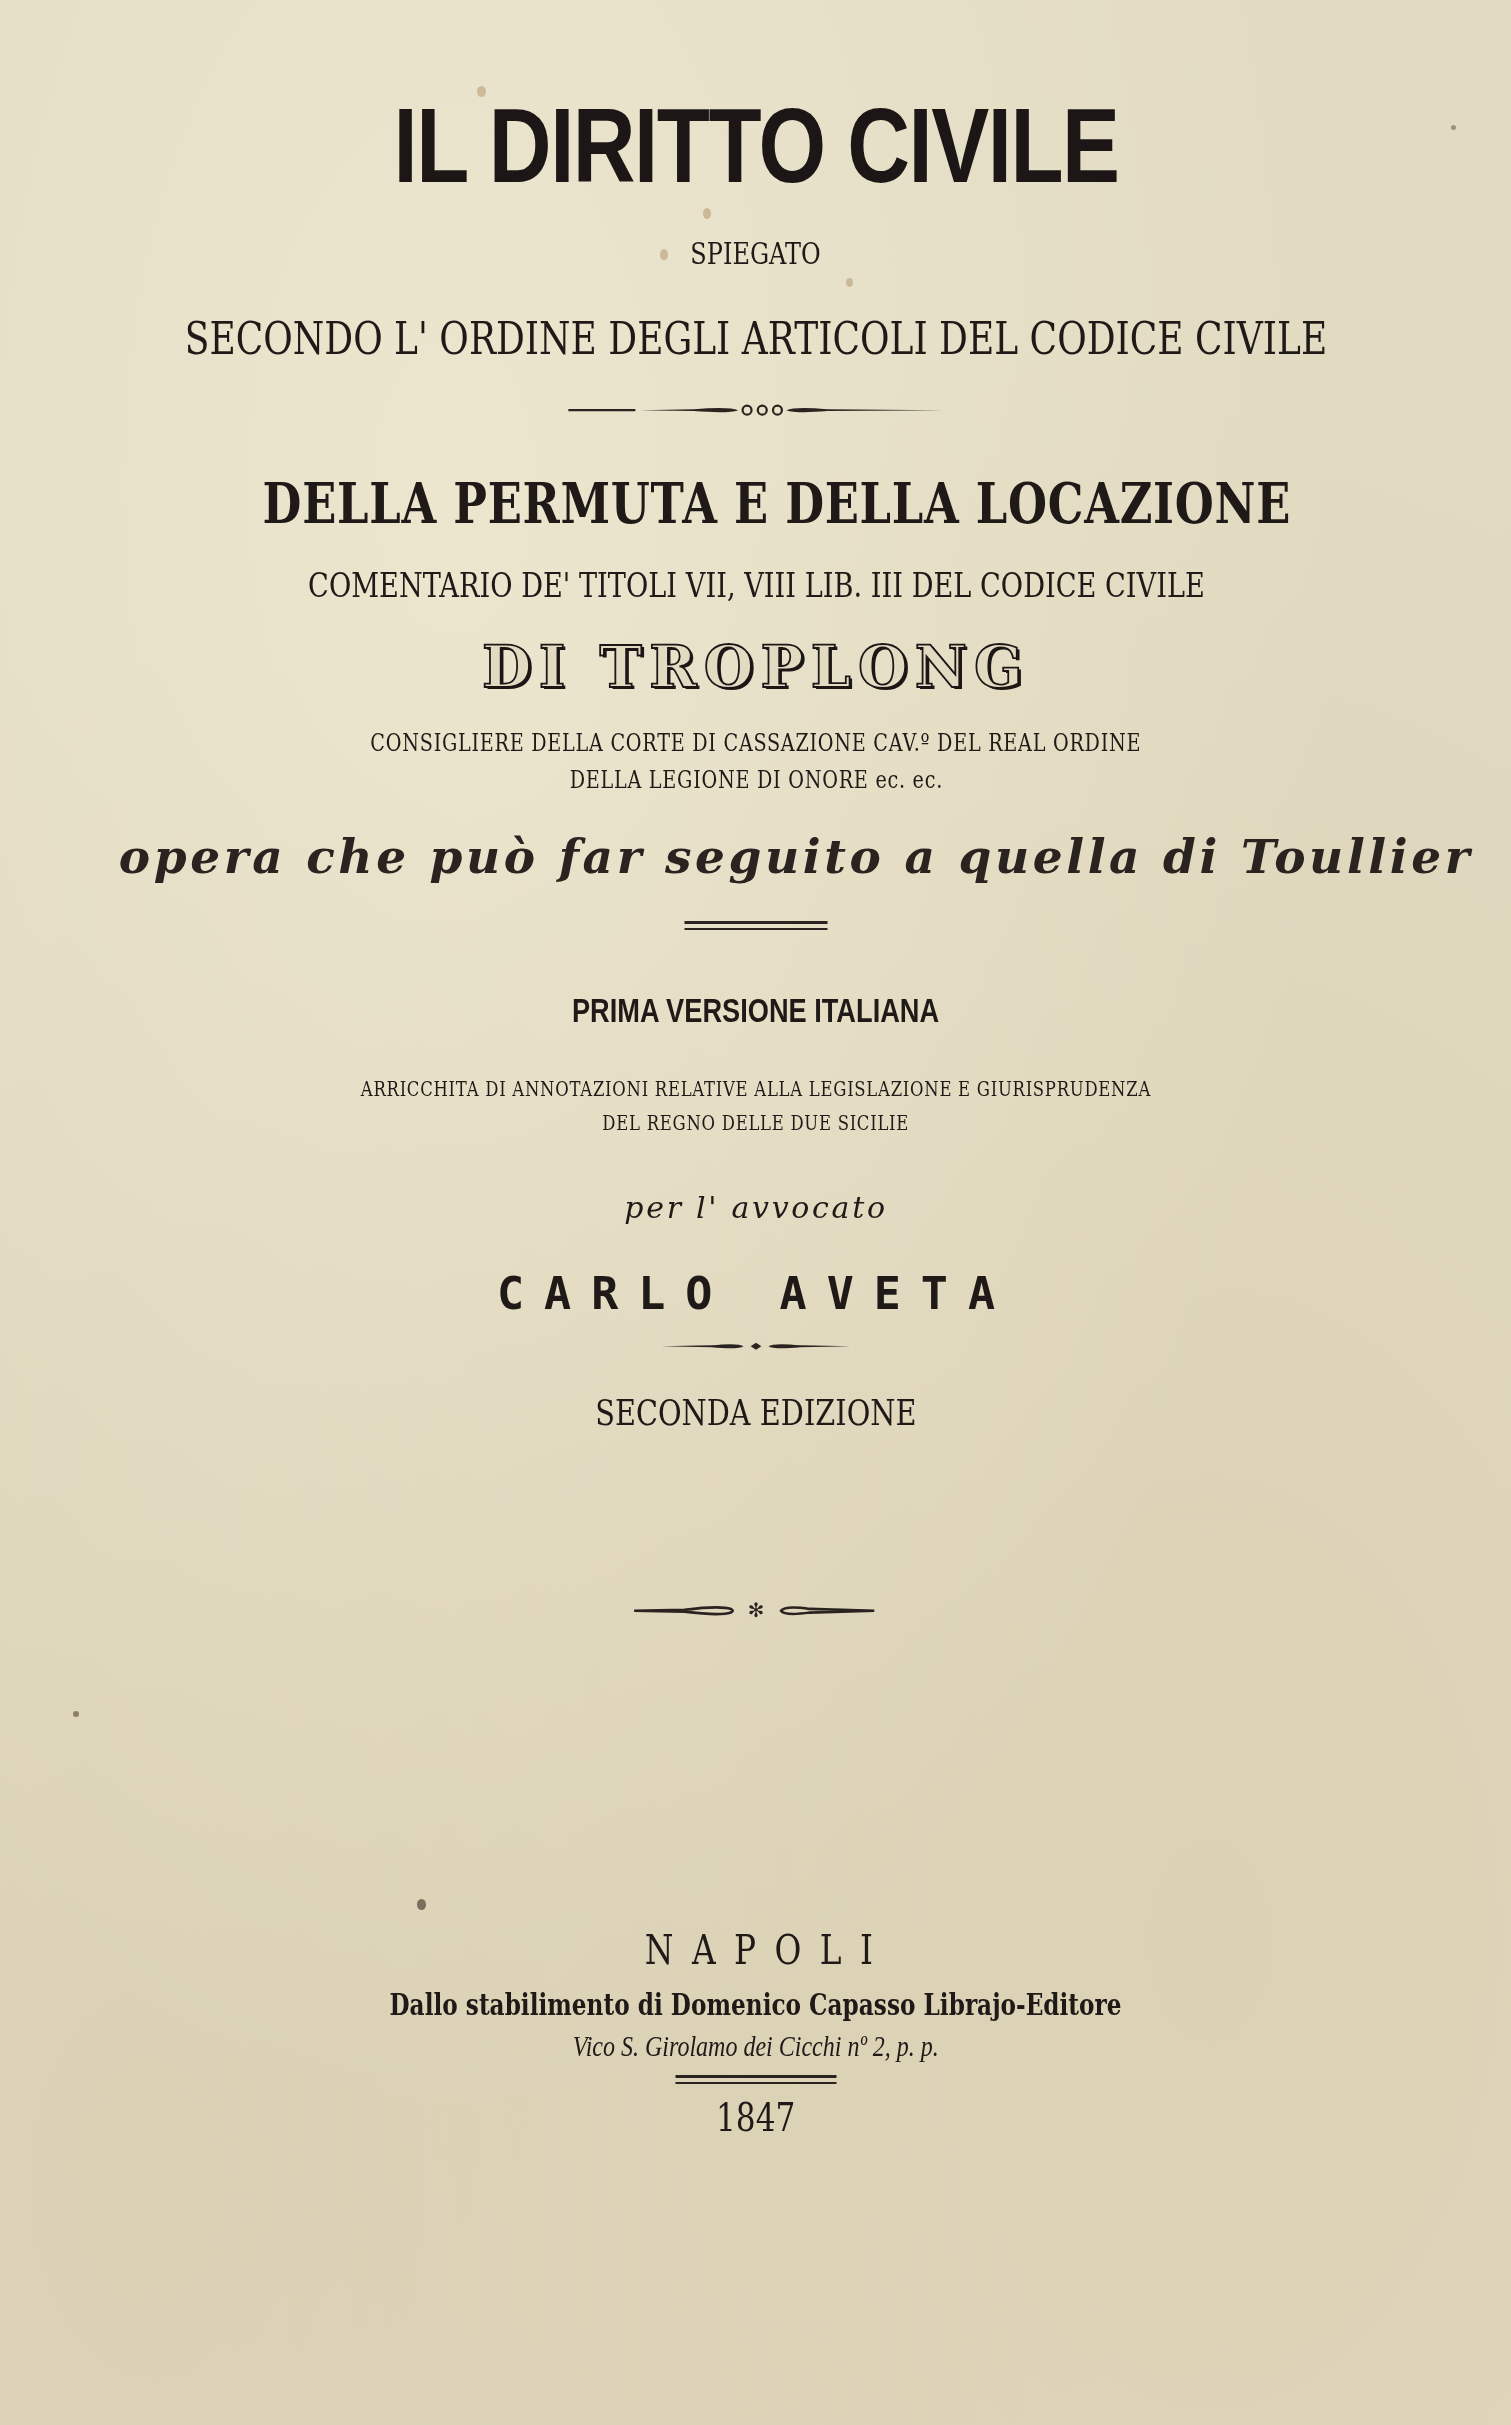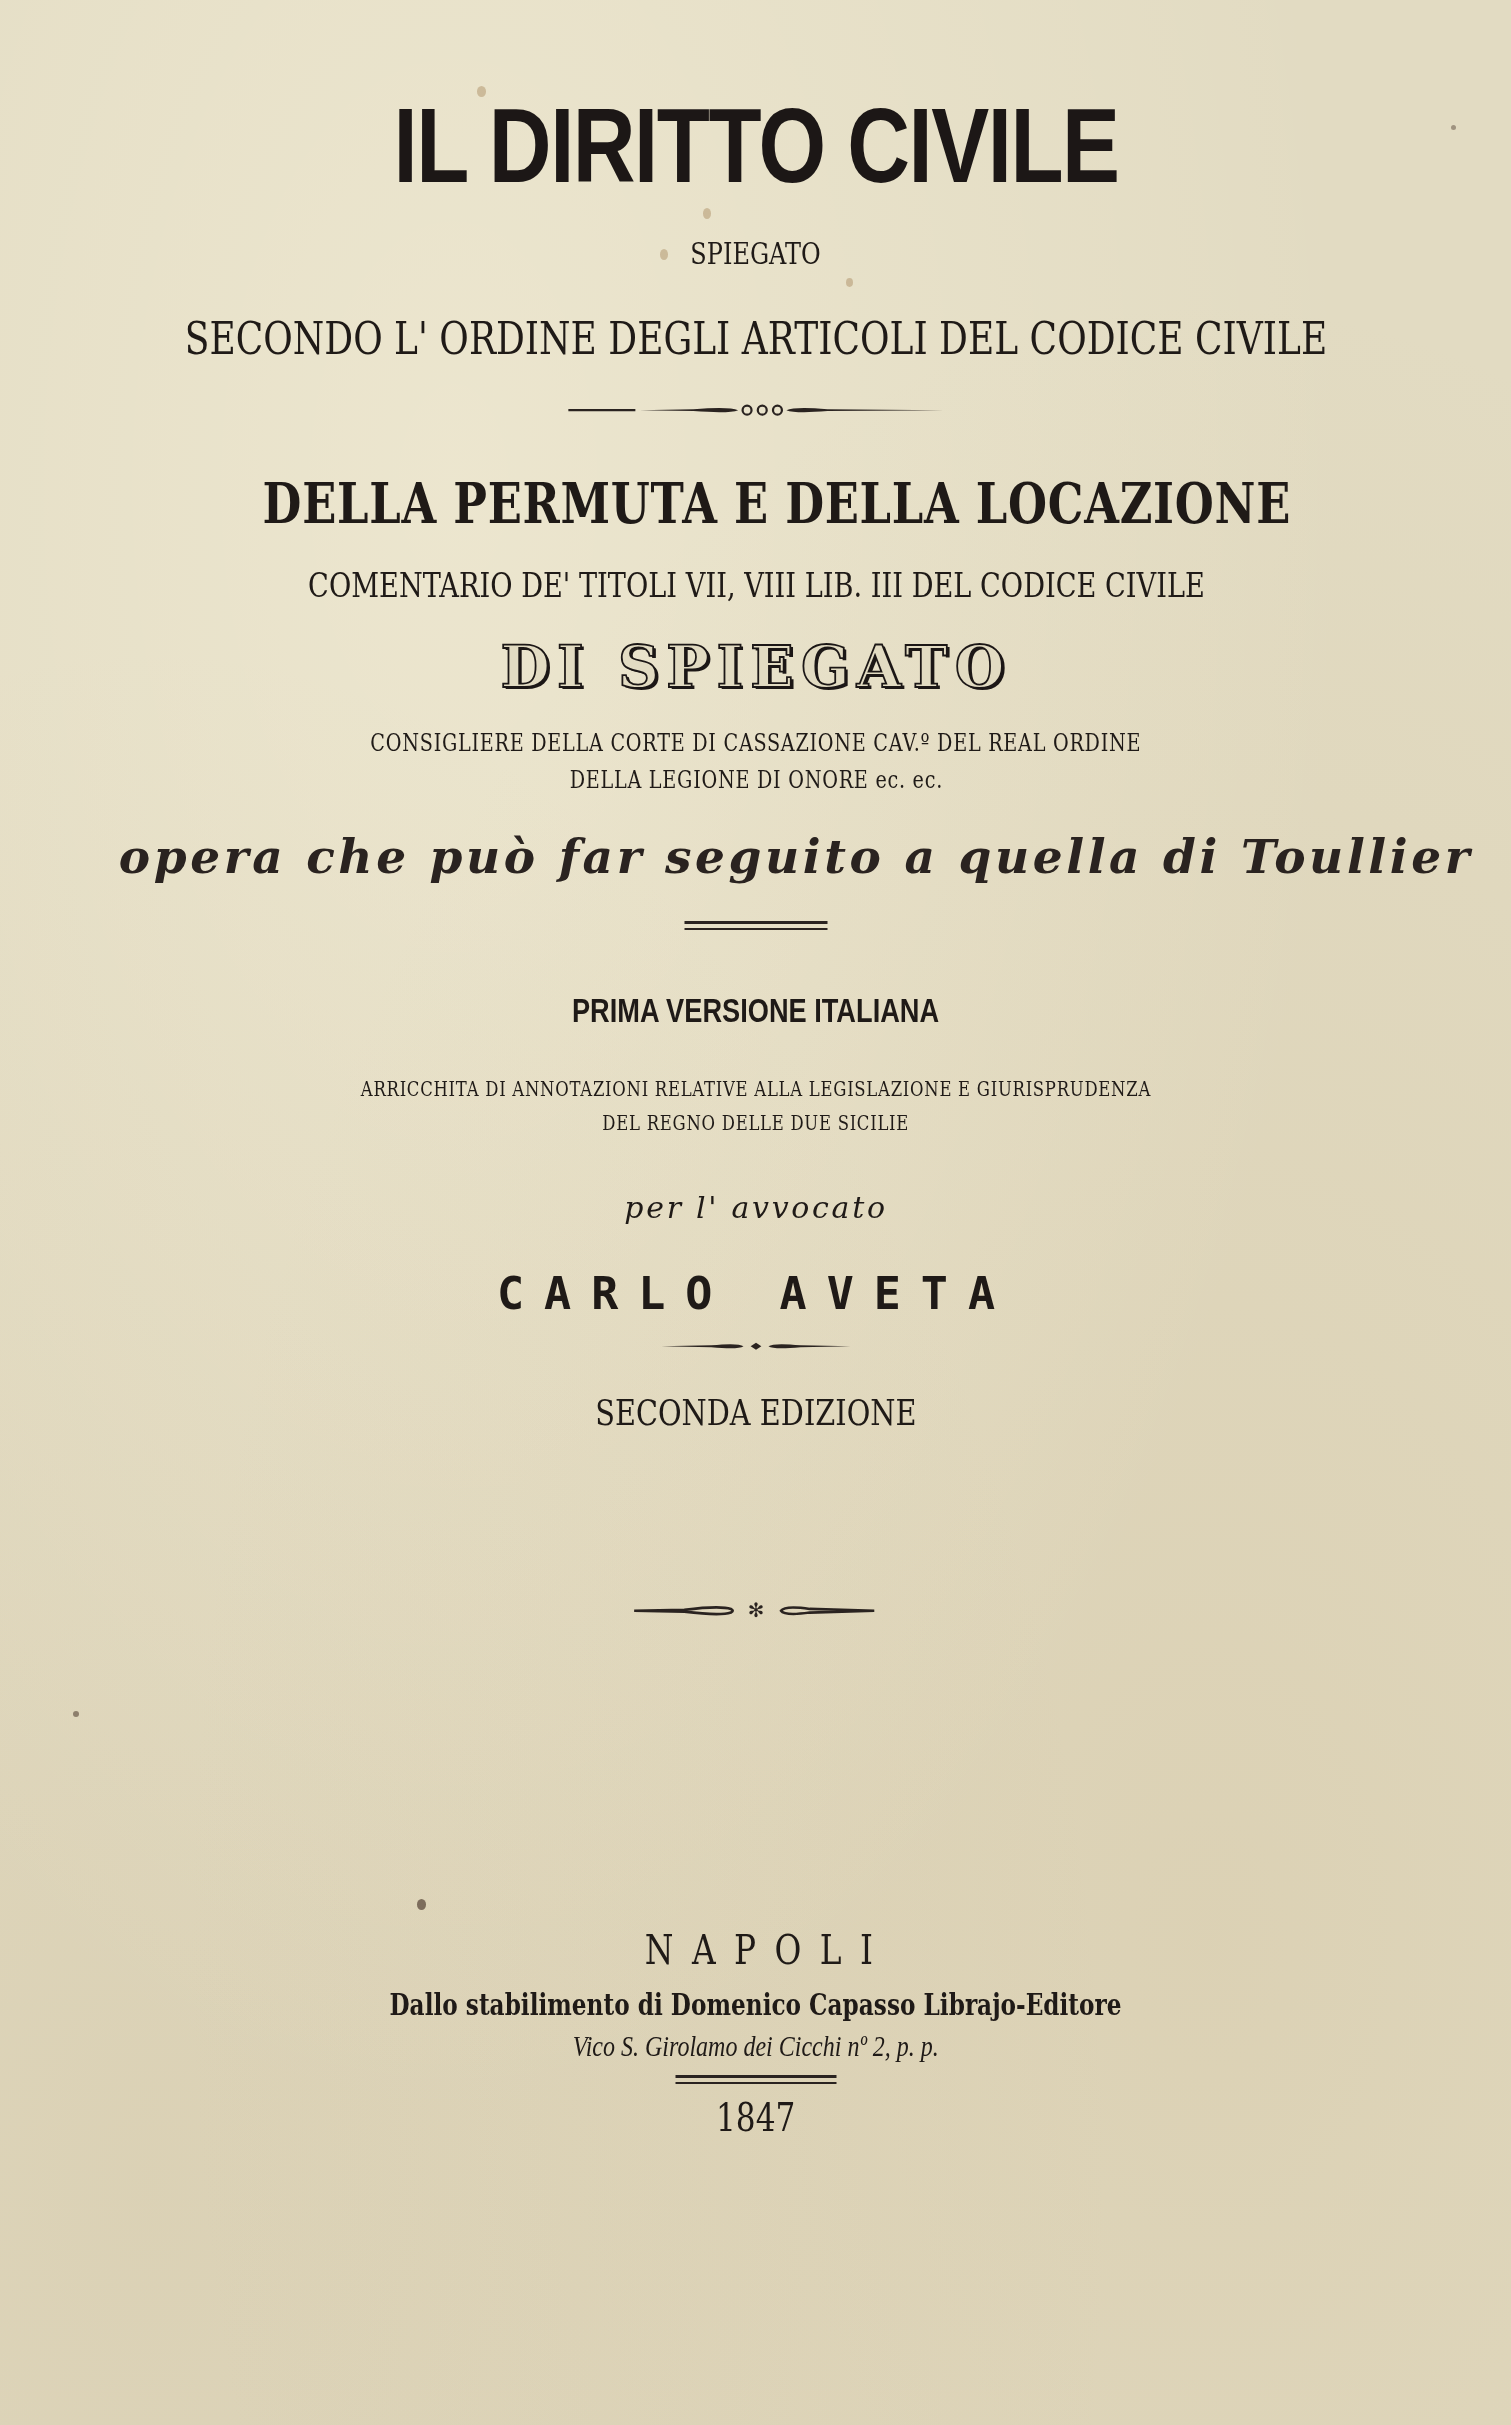--- a/index.html
+++ b/index.html
@@ -79,21 +79,21 @@
   <line x1="10" y1="8" x2="85" y2="8" stroke="#2a2320" stroke-width="2.5"></line>
   <path d="M90 8 L150 7 Q190 4 200 8 Q190 12 150 9 Z" fill="#2a2320"></path>
   <circle cx="210" cy="8" r="5" fill="none" stroke="#2a2320" stroke-width="2.5"></circle>
   <circle cx="227" cy="8" r="5" fill="none" stroke="#2a2320" stroke-width="2.5"></circle>
   <circle cx="244" cy="8" r="5" fill="none" stroke="#2a2320" stroke-width="2.5"></circle>
   <path d="M254 8 Q264 4 300 7 L430 8 L300 9 Q264 12 254 8 Z" fill="#2a2320"></path>
 </svg>
 
 <div class="line permuta" style="top:503px;"><span class="condensed">DELLA PERMUTA E DELLA LOCAZIONE</span></div>
 <div class="line comentario" style="top:585px;"><span class="condensed">COMENTARIO DE' TITOLI VII, VIII LIB. III DEL CODICE CIVILE</span></div>
-<div class="line troplong" style="top:666px;">DI SPIEGATO</div>
+<div class="line troplong" style="top:666px;">DI TROPLONG</div>
 <div class="line consigliere" style="top:743px;"><span class="condensed">CONSIGLIERE DELLA CORTE DI CASSAZIONE CAV.º DEL REAL ORDINE</span></div>
 <div class="line consigliere" style="top:780px;"><span class="condensed">DELLA LEGIONE DI ONORE ec. ec.</span></div>
 <div class="line gothic" style="top:856px;">opera che può far seguito a quella di Toullier</div>
 
 <div class="rule double-rule" style="top:921px;width:143px;"></div>
 
 <div class="line prima" style="top:1010px;"><span class="condensed">PRIMA VERSIONE ITALIANA</span></div>
 <div class="line arricchita" style="top:1089px;"><span class="condensed">ARRICCHITA DI ANNOTAZIONI RELATIVE ALLA LEGISLAZIONE E GIURISPRUDENZA</span></div>
 <div class="line arricchita" style="top:1123px;"><span class="condensed">DEL REGNO DELLE DUE SICILIE</span></div>
 <div class="line per" style="top:1207px;">per l' avvocato</div>

